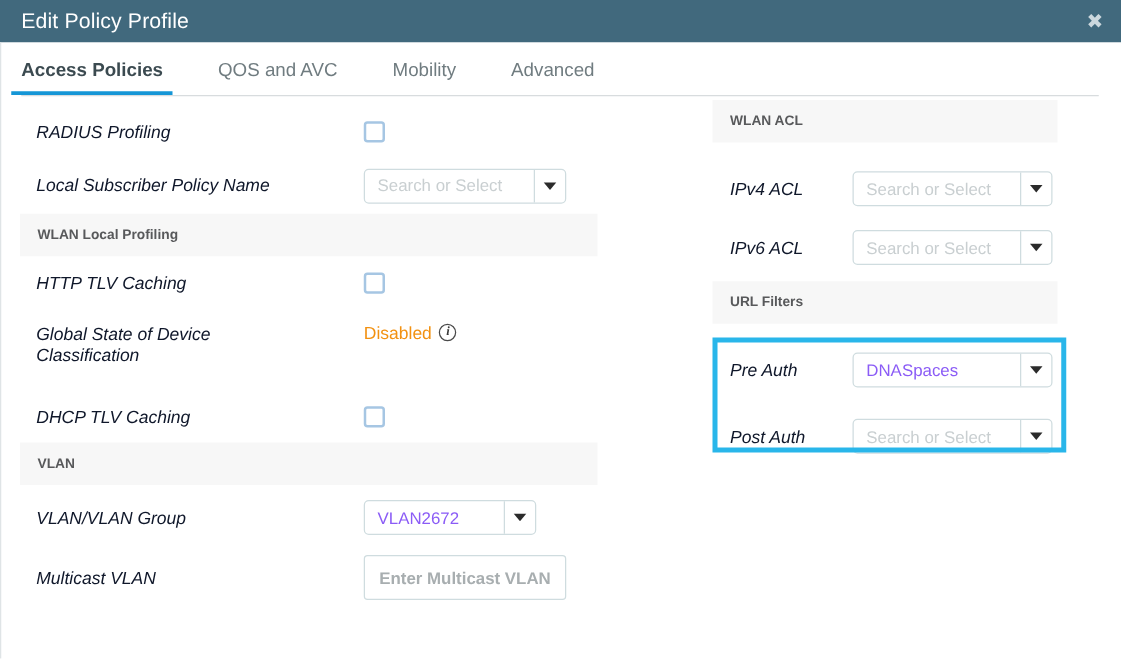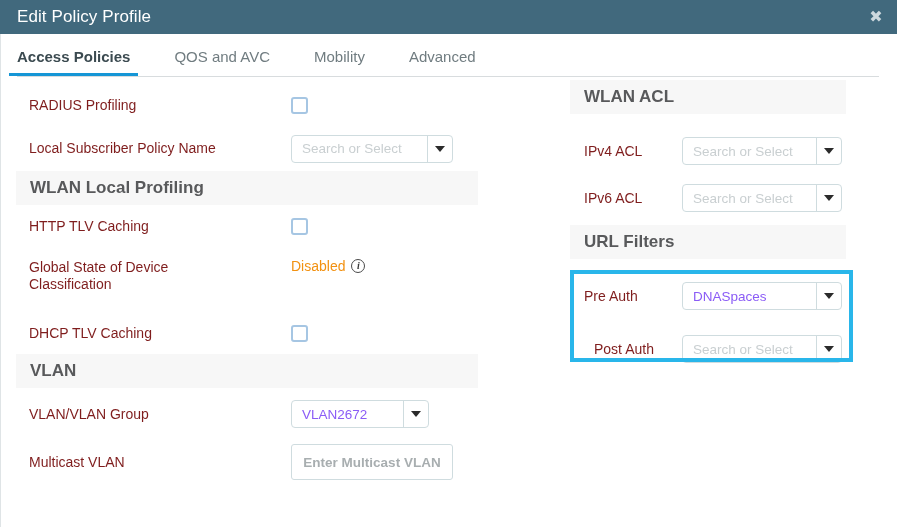--- a/index.html
+++ b/index.html
@@ -130,37 +130,38 @@
     left: 570px;
     top: 46px;
     width: 276px;
   }
 
   
   .section-head {
     background: #f7f7f7;
     height: 34px;
     line-height: 34px;
-    font-size: 17px;
+    font-size: 11px;
     font-weight: bold;
     color: #58595b;
     padding-left: 14px;
     box-sizing: border-box;
   }
 
   
   .row {
     position: relative;
     display: flex;
     align-items: center;
   }
   .lbl {
     font-size: 14px;
-    color: #7f1d1d;
+    color: #0f172a;
     line-height: 1.2;
+    font-style: italic;
   }
   .lbl-2line { line-height: 1.22; }
 
   
   .cbx {
     width: 17px;
     height: 17px;
     border: 2px solid #a6c6e3;
     border-radius: 3px;
     background: #ffffff;
@@ -375,21 +376,21 @@
         <div class="lbl" style="width:112px; padding-left:14px; box-sizing:border-box;">Pre Auth</div>
         <div class="sel" style="width:160px;">
           <div class="sel-text">DNASpaces</div>
           <div class="sel-arrow">
               <i></i>
             </div>
         </div>
       </div>
 
       <div class="row" style="height:46px; padding-top:6px;">
-        <div class="lbl" style="width:112px; padding-left:24px; box-sizing:border-box;">Post Auth</div>
+        <div class="lbl" style="width:112px; padding-left:14px; box-sizing:border-box;">Post Auth</div>
         <div class="sel" style="width:160px;">
           <div class="sel-text placeholder">Search or Select</div>
           <div class="sel-arrow">
               <i></i>
             </div>
         </div>
       </div>
 
     </div>
 

